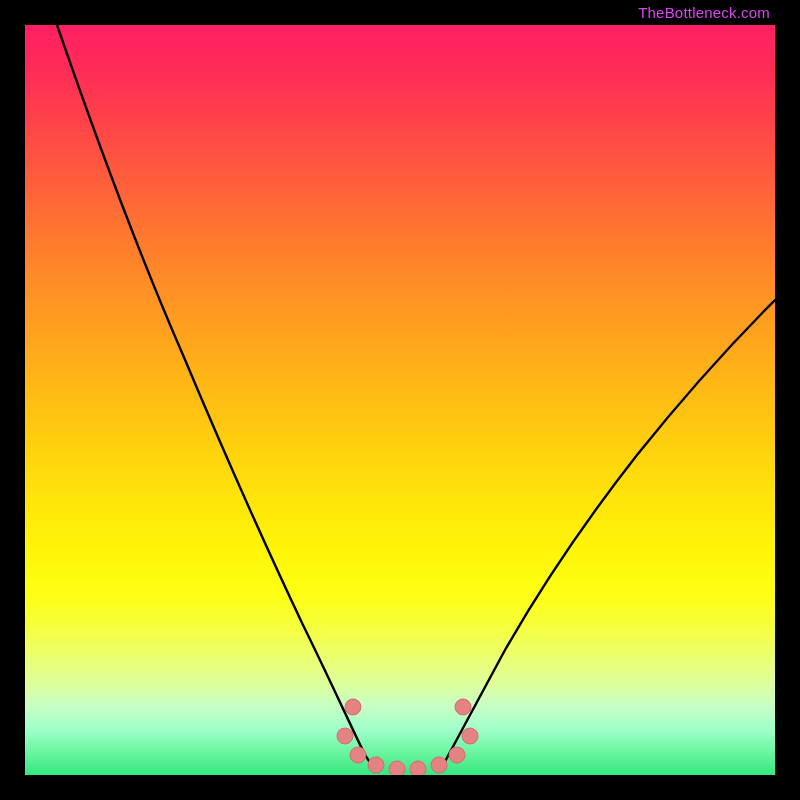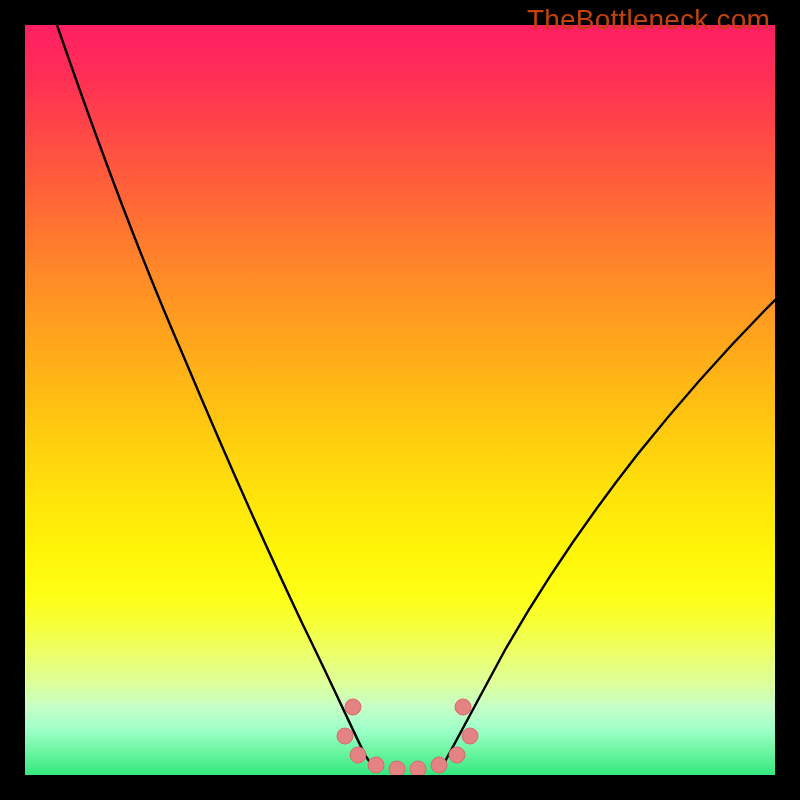--- a/index.html
+++ b/index.html
@@ -43,22 +43,22 @@
       #c5ffc7 91%,
       #9effc8 94%,
       #6af5a0 97%,
       #34e77e 100%
     );
   }
   .watermark {
     position: absolute;
     top: 4px;
     right: 30px;
-    color: #c2410c;
-    font-size: 28px;
+    color: #d946ef;
+    font-size: 15px;
     font-weight: 500;
     letter-spacing: 0.2px;
     user-select: none;
   }
   svg.curves {
     position: absolute;
     inset: 0;
   }
 </style>
 </head>

